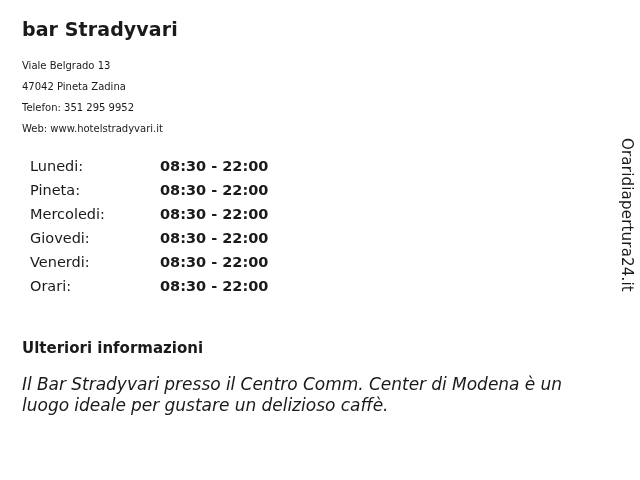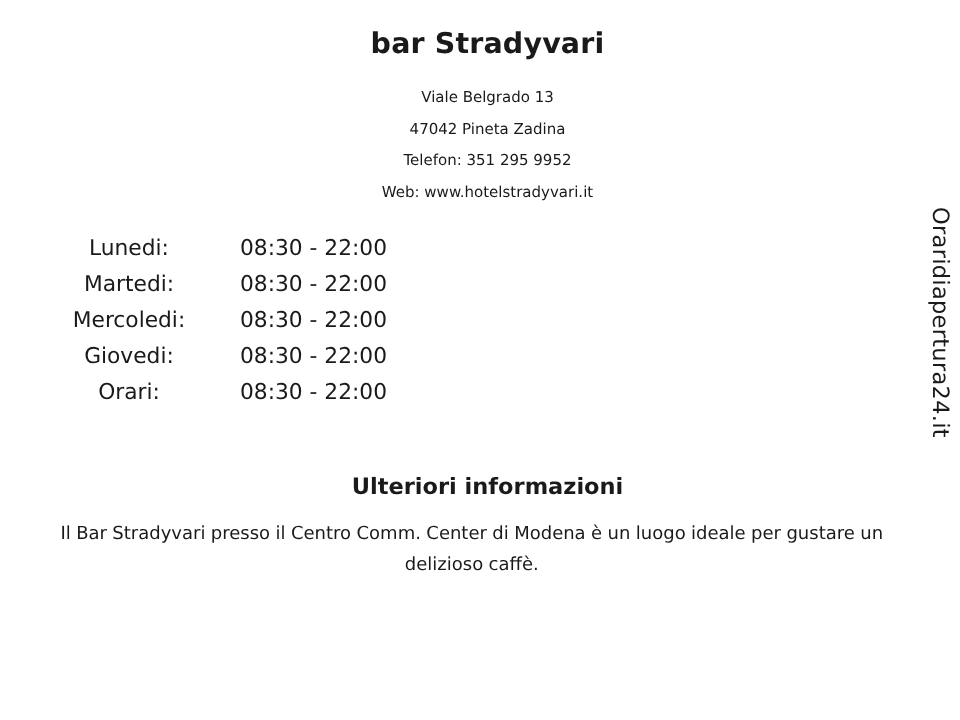--- a/index.html
+++ b/index.html
@@ -15,21 +15,20 @@
     overflow: hidden;
     position: relative;
   }
   .page {
     position: absolute;
     left: 0; top: 0;
     width: 640px;
     height: 480px;
     box-sizing: border-box;
     padding: 16px 12px 0 22px;
-    text-align: center;
   }
   .biz-title {
     font-size: 19px;
     font-weight: bold;
     line-height: 1.2;
     margin: 2px 0 14px 0;
     letter-spacing: 0.1px;
   }
   .address-block {
     font-size: 10px;
@@ -54,31 +53,33 @@
     padding: 1.5px 0;
     vertical-align: top;
     white-space: pre;
   }
   .hours-day {
     padding-right: 18px !important;
     min-width: 112px;
   }
   .hours-time {
     font-variant-numeric: tabular-nums;
+    font-weight: bold;
   }
   .info-heading {
     font-size: 15px;
     font-weight: bold;
     margin: 40px 0 12px 0;
   }
   .info-text {
-    font-size: 12px;
+    font-size: 17px;
     line-height: 21px;
     max-width: 585px;
     word-spacing: -0.2px;
+    font-style: italic;
   }
   .side-label {
     position: absolute;
     right: 4px;
     top: 138px;
     font-size: 15px;
     color: #1a1a1a;
     writing-mode: vertical-rl;
     text-orientation: mixed;
     letter-spacing: 0.2px;
@@ -100,29 +101,33 @@
   </div>
 
 
   <table class="hours-table">
     <tbody>
       <tr>
         <td class="hours-day">Lunedi:</td>
         <td class="hours-time">08:30 - 22:00</td>
       </tr>
       <tr>
-        <td class="hours-day">Martedi:</td>
+        <td class="hours-day">Pineta:</td>
         <td class="hours-time">08:30 - 22:00</td>
       </tr>
       <tr>
         <td class="hours-day">Mercoledi:</td>
         <td class="hours-time">08:30 - 22:00</td>
       </tr>
       <tr>
         <td class="hours-day">Giovedi:</td>
+        <td class="hours-time">08:30 - 22:00</td>
+      </tr>
+      <tr>
+        <td class="hours-day">Venerdi:</td>
         <td class="hours-time">08:30 - 22:00</td>
       </tr>
       <tr>
         <td class="hours-day">Orari:</td>
         <td class="hours-time">08:30 - 22:00</td>
       </tr>
     </tbody>
   </table>
 
   <h2 class="info-heading">Ulteriori informazioni</h2>

